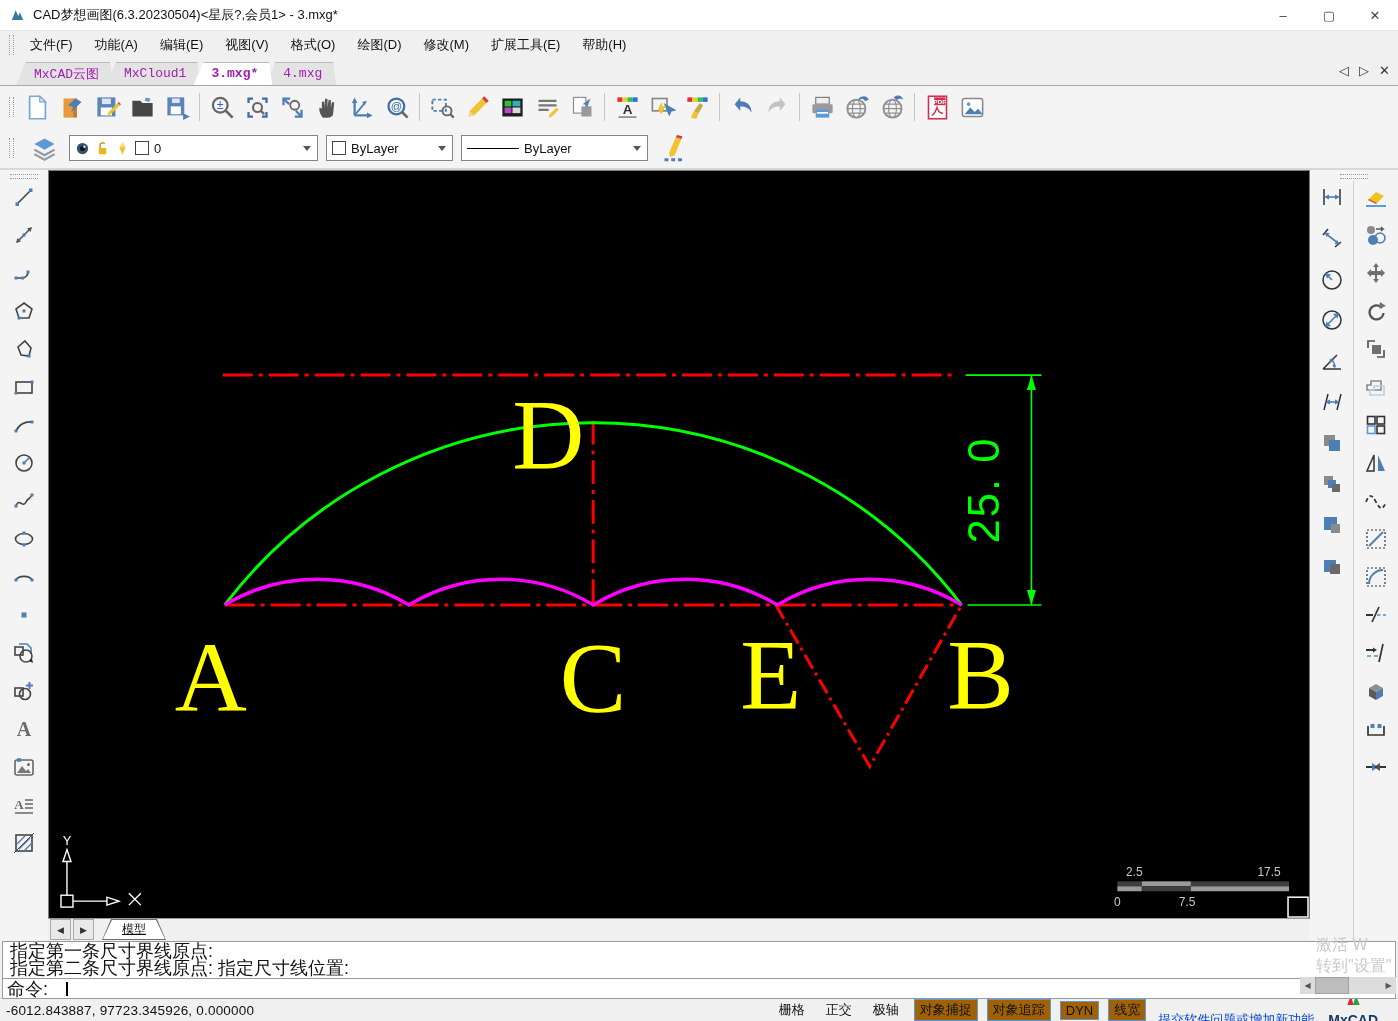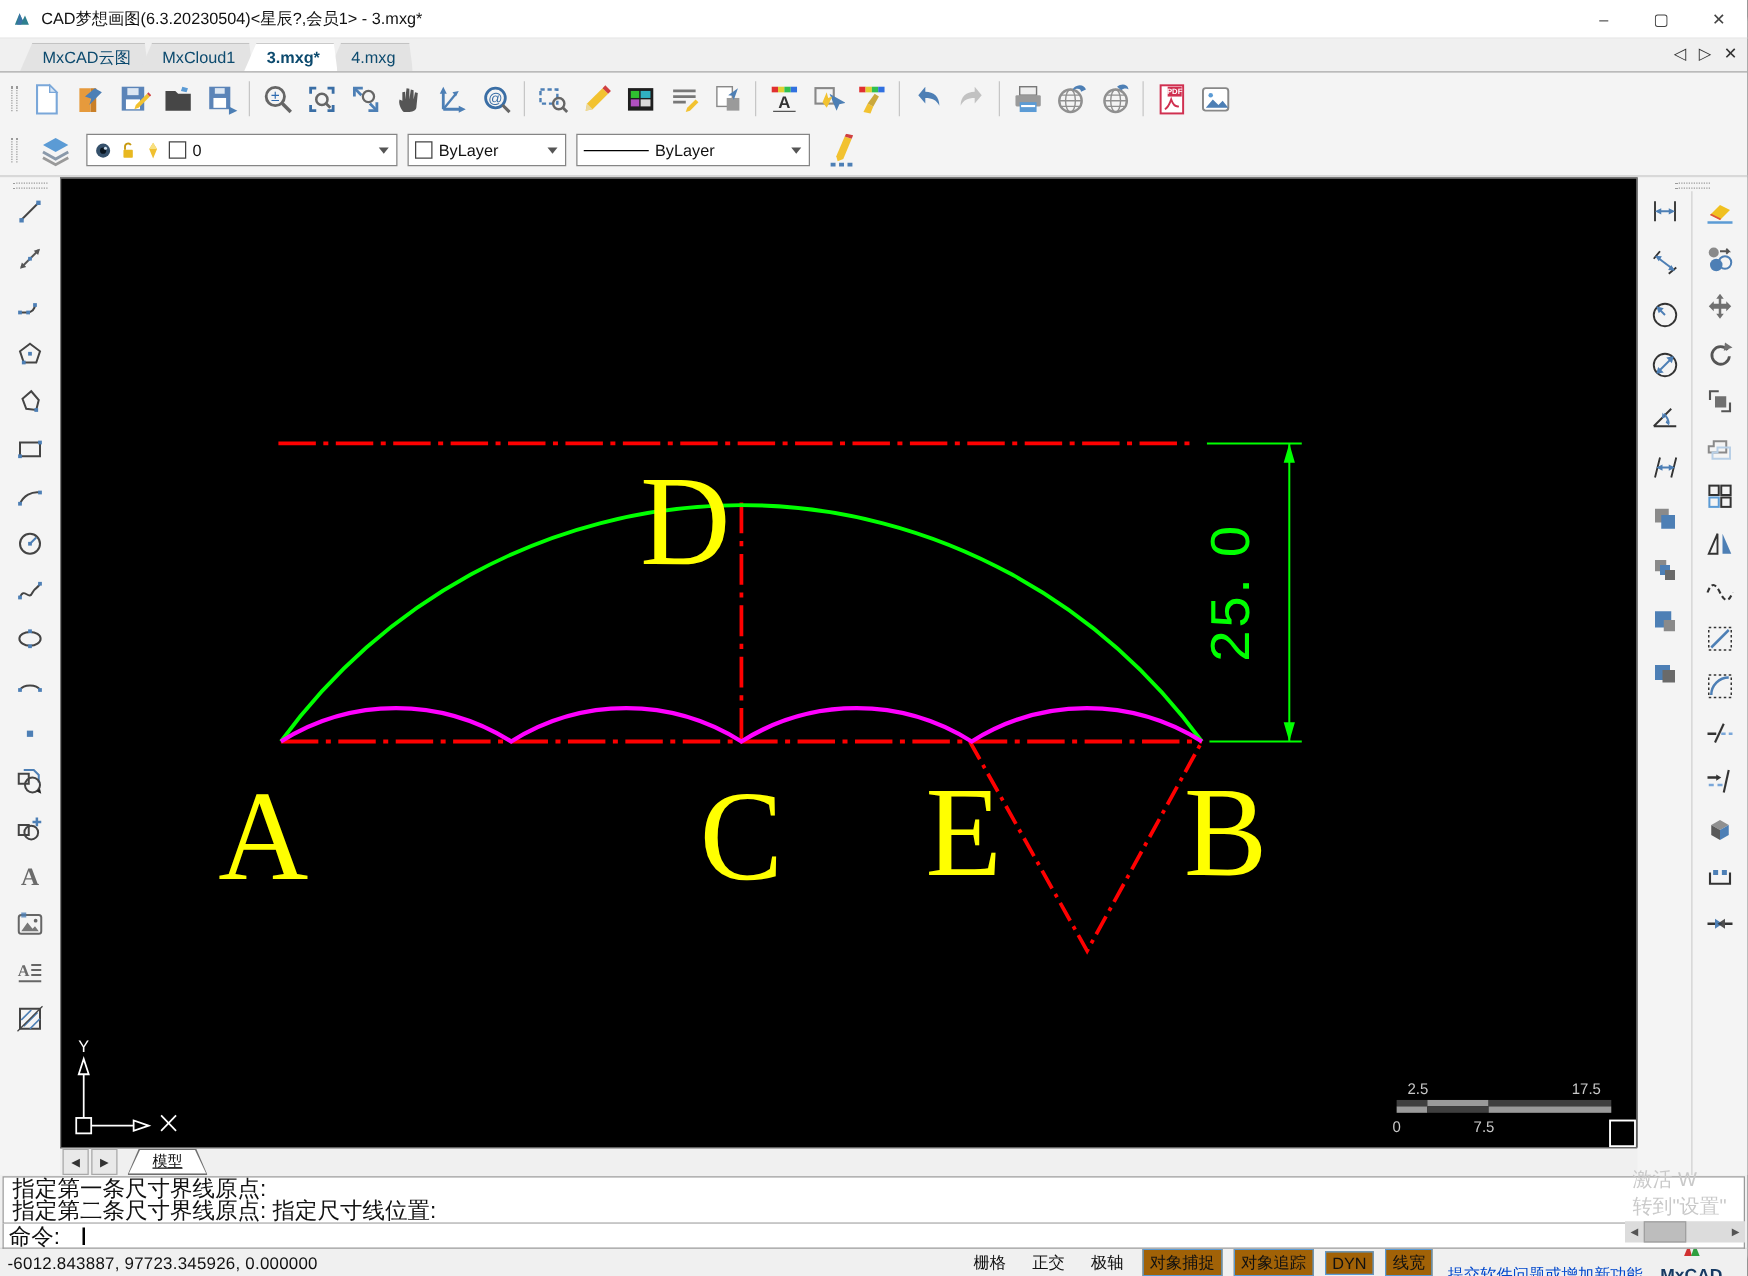--- a/index.html
+++ b/index.html
@@ -13,22 +13,22 @@
   .winbtn{width:46px;height:100%;display:flex;align-items:center;justify-content:center;font-size:13px;color:#444;}
 
   
   .menubar{height:28px;display:flex;align-items:center;background:#f0f0f0;padding-left:4px;}
   .menu-item{padding:4px 11px;border-radius:2px;}
   .vgrip{width:3px;height:20px;border-left:1px dotted #9a9a9a;border-right:1px dotted #9a9a9a;margin:0 5px;}
   .hgrip{height:3px;width:28px;border-top:1px dotted #9a9a9a;border-bottom:1px dotted #9a9a9a;margin:4px auto 2px;}
 
   
   .tabbar{height:26px;display:flex;align-items:flex-end;padding-left:16px;background:#f0f0f0;border-bottom:1px solid #a8a8a8;position:relative;}
-  .dtab{height:23px;padding:0 14px 0 18px;display:flex;align-items:center;background:#e3e3e3;color:#0c4a6e;
-        clip-path:polygon(10px 0,calc(100% - 3px) 0,100% 100%,0 100%);margin-right:-7px;box-shadow:inset 0 1px 0 #b9b9b9;}
+  .dtab{height:23px;padding:0 14px 0 18px;display:flex;align-items:center;background:#e3e3e3;color:#a21caf;
+        clip-path:polygon(10px 0,calc(100% - 3px) 0,100% 100%,0 100%);margin-right:-7px;box-shadow:inset 0 1px 0 #b9b9b9;font-family:Liberation Mono, monospace;}
   .dtab.active{background:#fff;font-weight:bold;z-index:3;}
   .tabnav{position:absolute;right:8px;top:4px;display:flex;gap:10px;font-size:13px;color:#333;}
 
   
   .toolbar1{height:42px;display:flex;align-items:center;padding:0 4px;gap:1px;background:#f4f4f4;}
   .tbtn{width:34px;height:34px;display:flex;align-items:center;justify-content:center;border-radius:3px;}
   .i{width:27px;height:27px;display:block;}
   .sep{width:1px;height:28px;background:#c6c6c6;margin:0 4px;}
 
   .toolbar2{height:40px;display:flex;align-items:center;gap:8px;padding-left:4px;background:#f4f4f4;border-bottom:2px solid #d8d8d8;}
@@ -60,21 +60,21 @@
   .mtab{position:relative;width:64px;margin-left:6px;}
   .mtab .bg{position:absolute;inset:0;background:#6f6f6f;clip-path:polygon(9px 0,55px 0,64px 100%,0 100%);}
   .mtab .fg{position:absolute;inset:1px;background:#fff;clip-path:polygon(9px 0,53px 0,62px 100%,0 100%);
             display:flex;align-items:center;justify-content:center;font-size:12px;text-decoration:underline;}
 
   
   .cmd{height:58px;background:#f0f0f0;position:relative;}
   .cmd-history{height:35px;background:#fff;border:1px solid #9a9a9a;margin:1px 2px 0;padding:1px 0 0 7px;line-height:17px;font-size:18px;overflow:hidden;}
   .cmd-input{height:19px;background:#fff;border:1px solid #9a9a9a;border-top:none;margin:0 2px;display:flex;align-items:center;padding-left:4px;font-size:18px;gap:4px;}
   .caret-bar{width:2px;height:14px;background:#000;display:inline-block;margin-left:14px;}
-  .watermark{position:absolute;right:12px;top:-6px;color:#c9c9c9;font-size:16px;line-height:21px;z-index:6;width:80px;overflow:hidden;white-space:nowrap;}
+  .watermark{position:absolute;right:2px;top:-6px;color:#c9c9c9;font-size:16px;line-height:21px;z-index:6;width:80px;overflow:hidden;white-space:nowrap;}
   .mini-scroll{position:absolute;right:2px;top:37px;width:96px;height:17px;background:#dcdcdc;display:flex;align-items:stretch;z-index:7;}
   .ms-btn{width:15px;display:flex;align-items:center;justify-content:center;font-size:8px;color:#555;}
   .ms-thumb{width:32px;background:#bdbdbd;border:1px solid #a0a0a0;}
   .ms-track{flex:1;}
 
   
   .statusbar{height:22px;display:flex;align-items:center;padding:0 20px 0 6px;gap:0;font-size:13px;background:#f0f0f0;border-top:1px solid #d6d6d6;}
   .coords{font-size:13.5px;color:#111;letter-spacing:0.2px;}
   .stretch{flex:1;}
   .toggle{padding:1px 6px;margin-left:9px;color:#111;}
@@ -93,20 +93,32 @@
         <path d="M9 4l4 9-2 6-5-0z" fill="#3f6fae" opacity=".75"></path>
       </svg>
     <span class="ttl">CAD梦想画图(6.3.20230504)&lt;星辰?,会员1&gt; - 3.mxg*</span>
     <div class="wincontrols">
       <div class="winbtn">–</div>
       <div class="winbtn">▢</div>
       <div class="winbtn">✕</div>
     </div>
   </div>
 
+  <div class="menubar">
+    <div class="vgrip"></div>
+    <div class="menu-item">文件(F)</div>
+    <div class="menu-item">功能(A)</div>
+    <div class="menu-item">编辑(E)</div>
+    <div class="menu-item">视图(V)</div>
+    <div class="menu-item">格式(O)</div>
+    <div class="menu-item">绘图(D)</div>
+    <div class="menu-item">修改(M)</div>
+    <div class="menu-item">扩展工具(E)</div>
+    <div class="menu-item">帮助(H)</div>
+  </div>
 
   <div class="tabbar">
     <div class="dtab">MxCAD云图</div>
     <div class="dtab">MxCloud1</div>
     <div class="dtab active">3.mxg*</div>
     <div class="dtab">4.mxg</div>
     <div class="tabnav">
       <span>◁</span>
       <span>▷</span>
       <span>✕</span>

